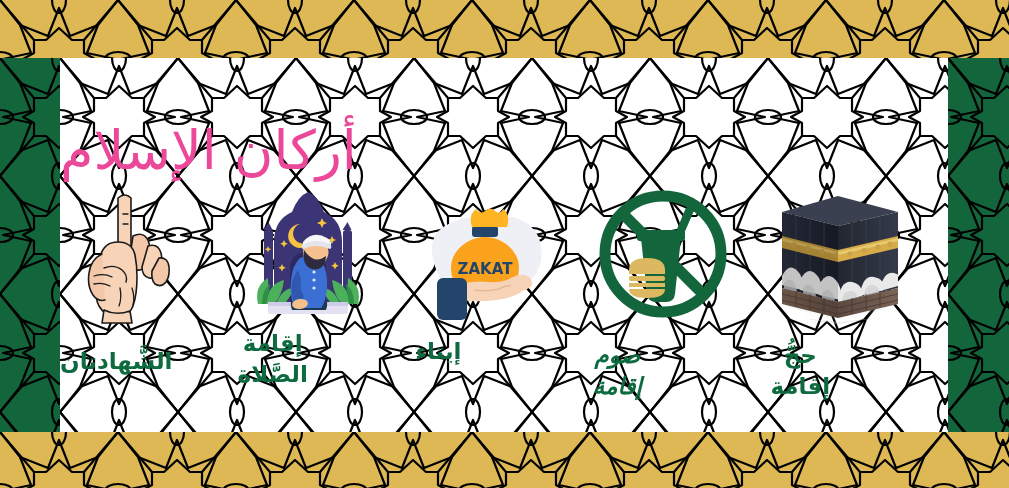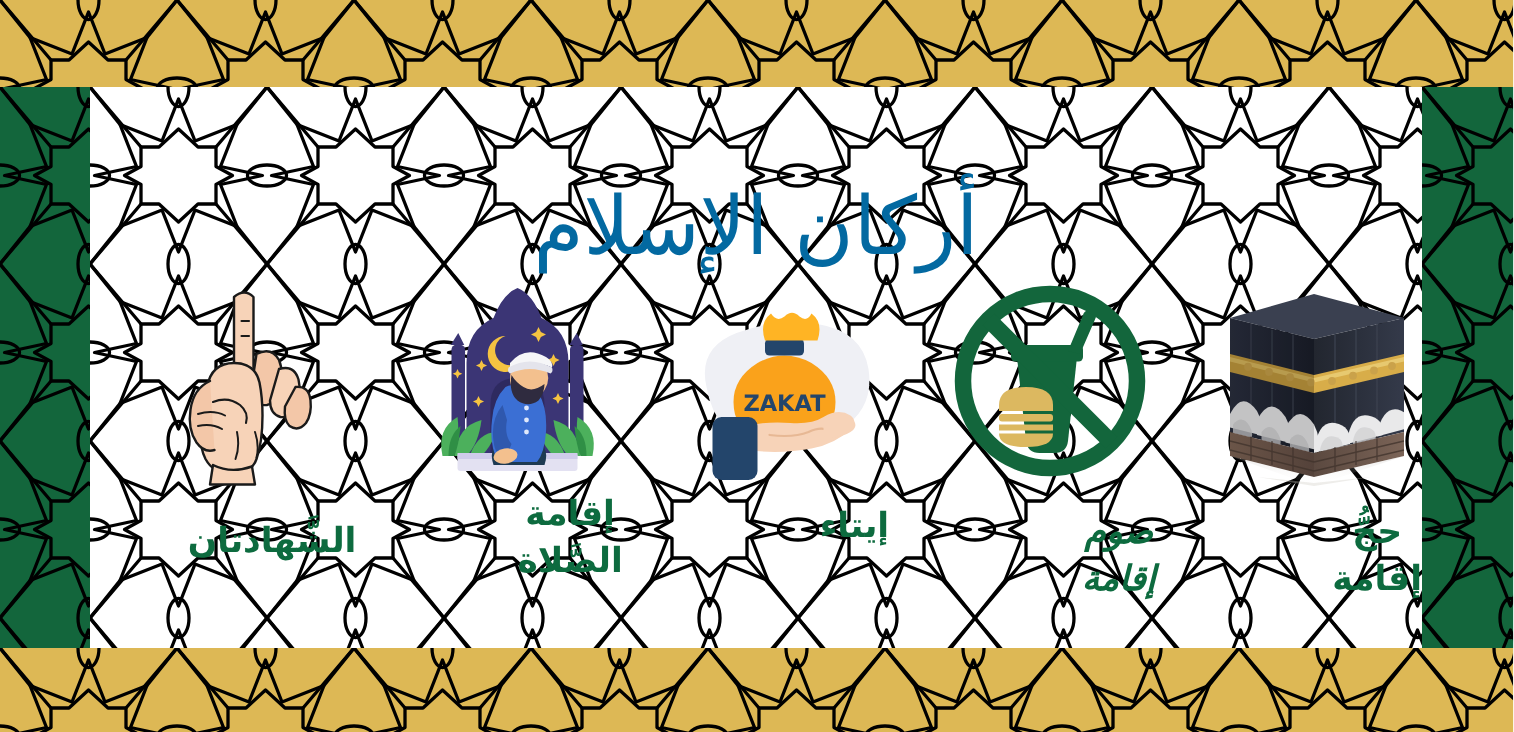--- a/index.html
+++ b/index.html
@@ -19,29 +19,29 @@
   .band-top{top:0;}
   .band-bottom{top:432px;height:56px;}
   .bar-left,.bar-right{position:absolute;top:58px;height:374px;width:60px;background:#13663c;overflow:hidden;}
   .bar-left{left:0;}
   .bar-right{left:948px;width:61px;}
 
   .stage{position:absolute;left:60px;top:58px;width:888px;height:374px;background:#ffffff;overflow:hidden;}
 
   
   .title{
-    position:absolute;left:0;top:66px;width:888px;text-align:center;
+    position:absolute;left:0;top:66px;width:888px;text-align:left;
     font-family:"DejaVu Sans","Liberation Sans",sans-serif;
-    font-size:54px;font-weight:400;color:#0369a1;line-height:1;
+    font-size:54px;font-weight:400;color:#ec4899;line-height:1;
     letter-spacing:0;direction:rtl;
   }
 
   
   .row{position:absolute;left:0;top:126px;width:888px;height:248px;display:flex;flex-direction:row-reverse;justify-content:center;align-items:flex-start;}
-  .pillar{width:178px;display:flex;flex-direction:column;align-items:flex-start;}
+  .pillar{width:178px;display:flex;flex-direction:column;align-items:flex-end;}
   .art{width:140px;height:140px;position:relative;}
   .label{
     margin-top:12px;text-align:center;direction:rtl;
     font-family:"DejaVu Sans","Liberation Serif",serif;
     font-size:23px;font-weight:700;color:#0d6b3f;line-height:1.35;
   }
   .label .l2{display:block;}
   .p-shahada{margin-top:22px;}
   .p-salah  {margin-top:4px;}
   .p-zakat  {margin-top:12px;}

